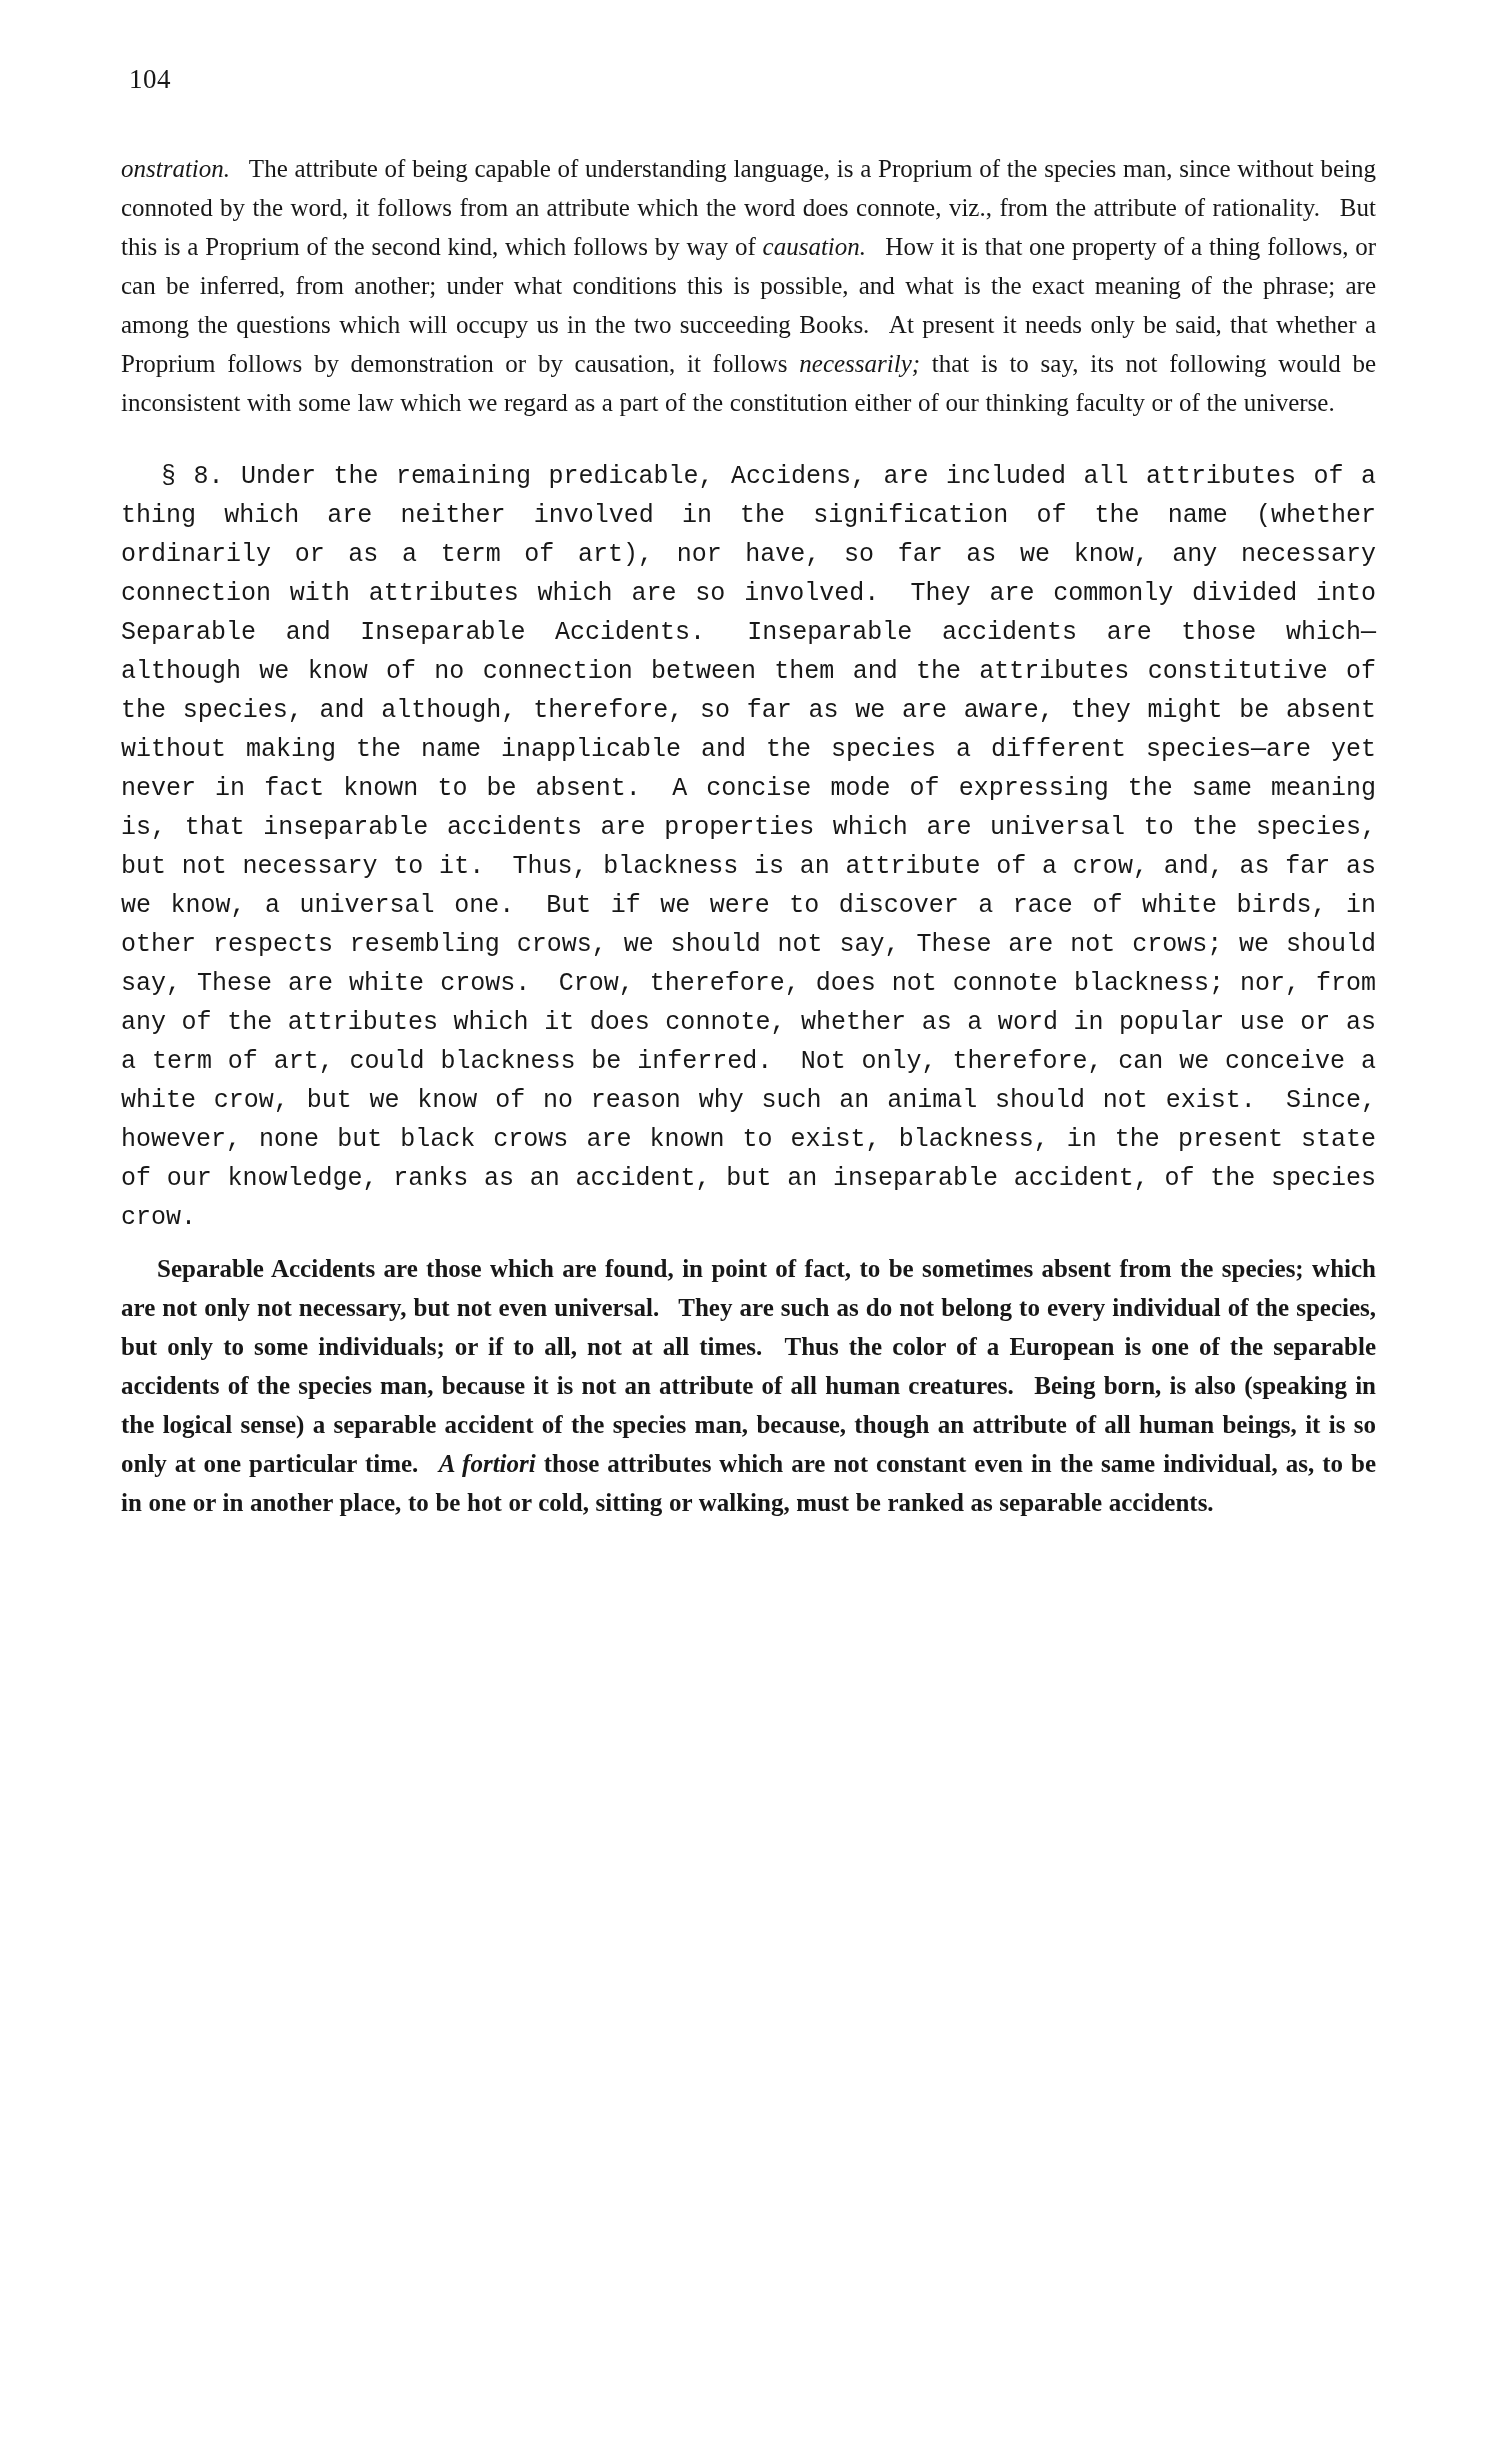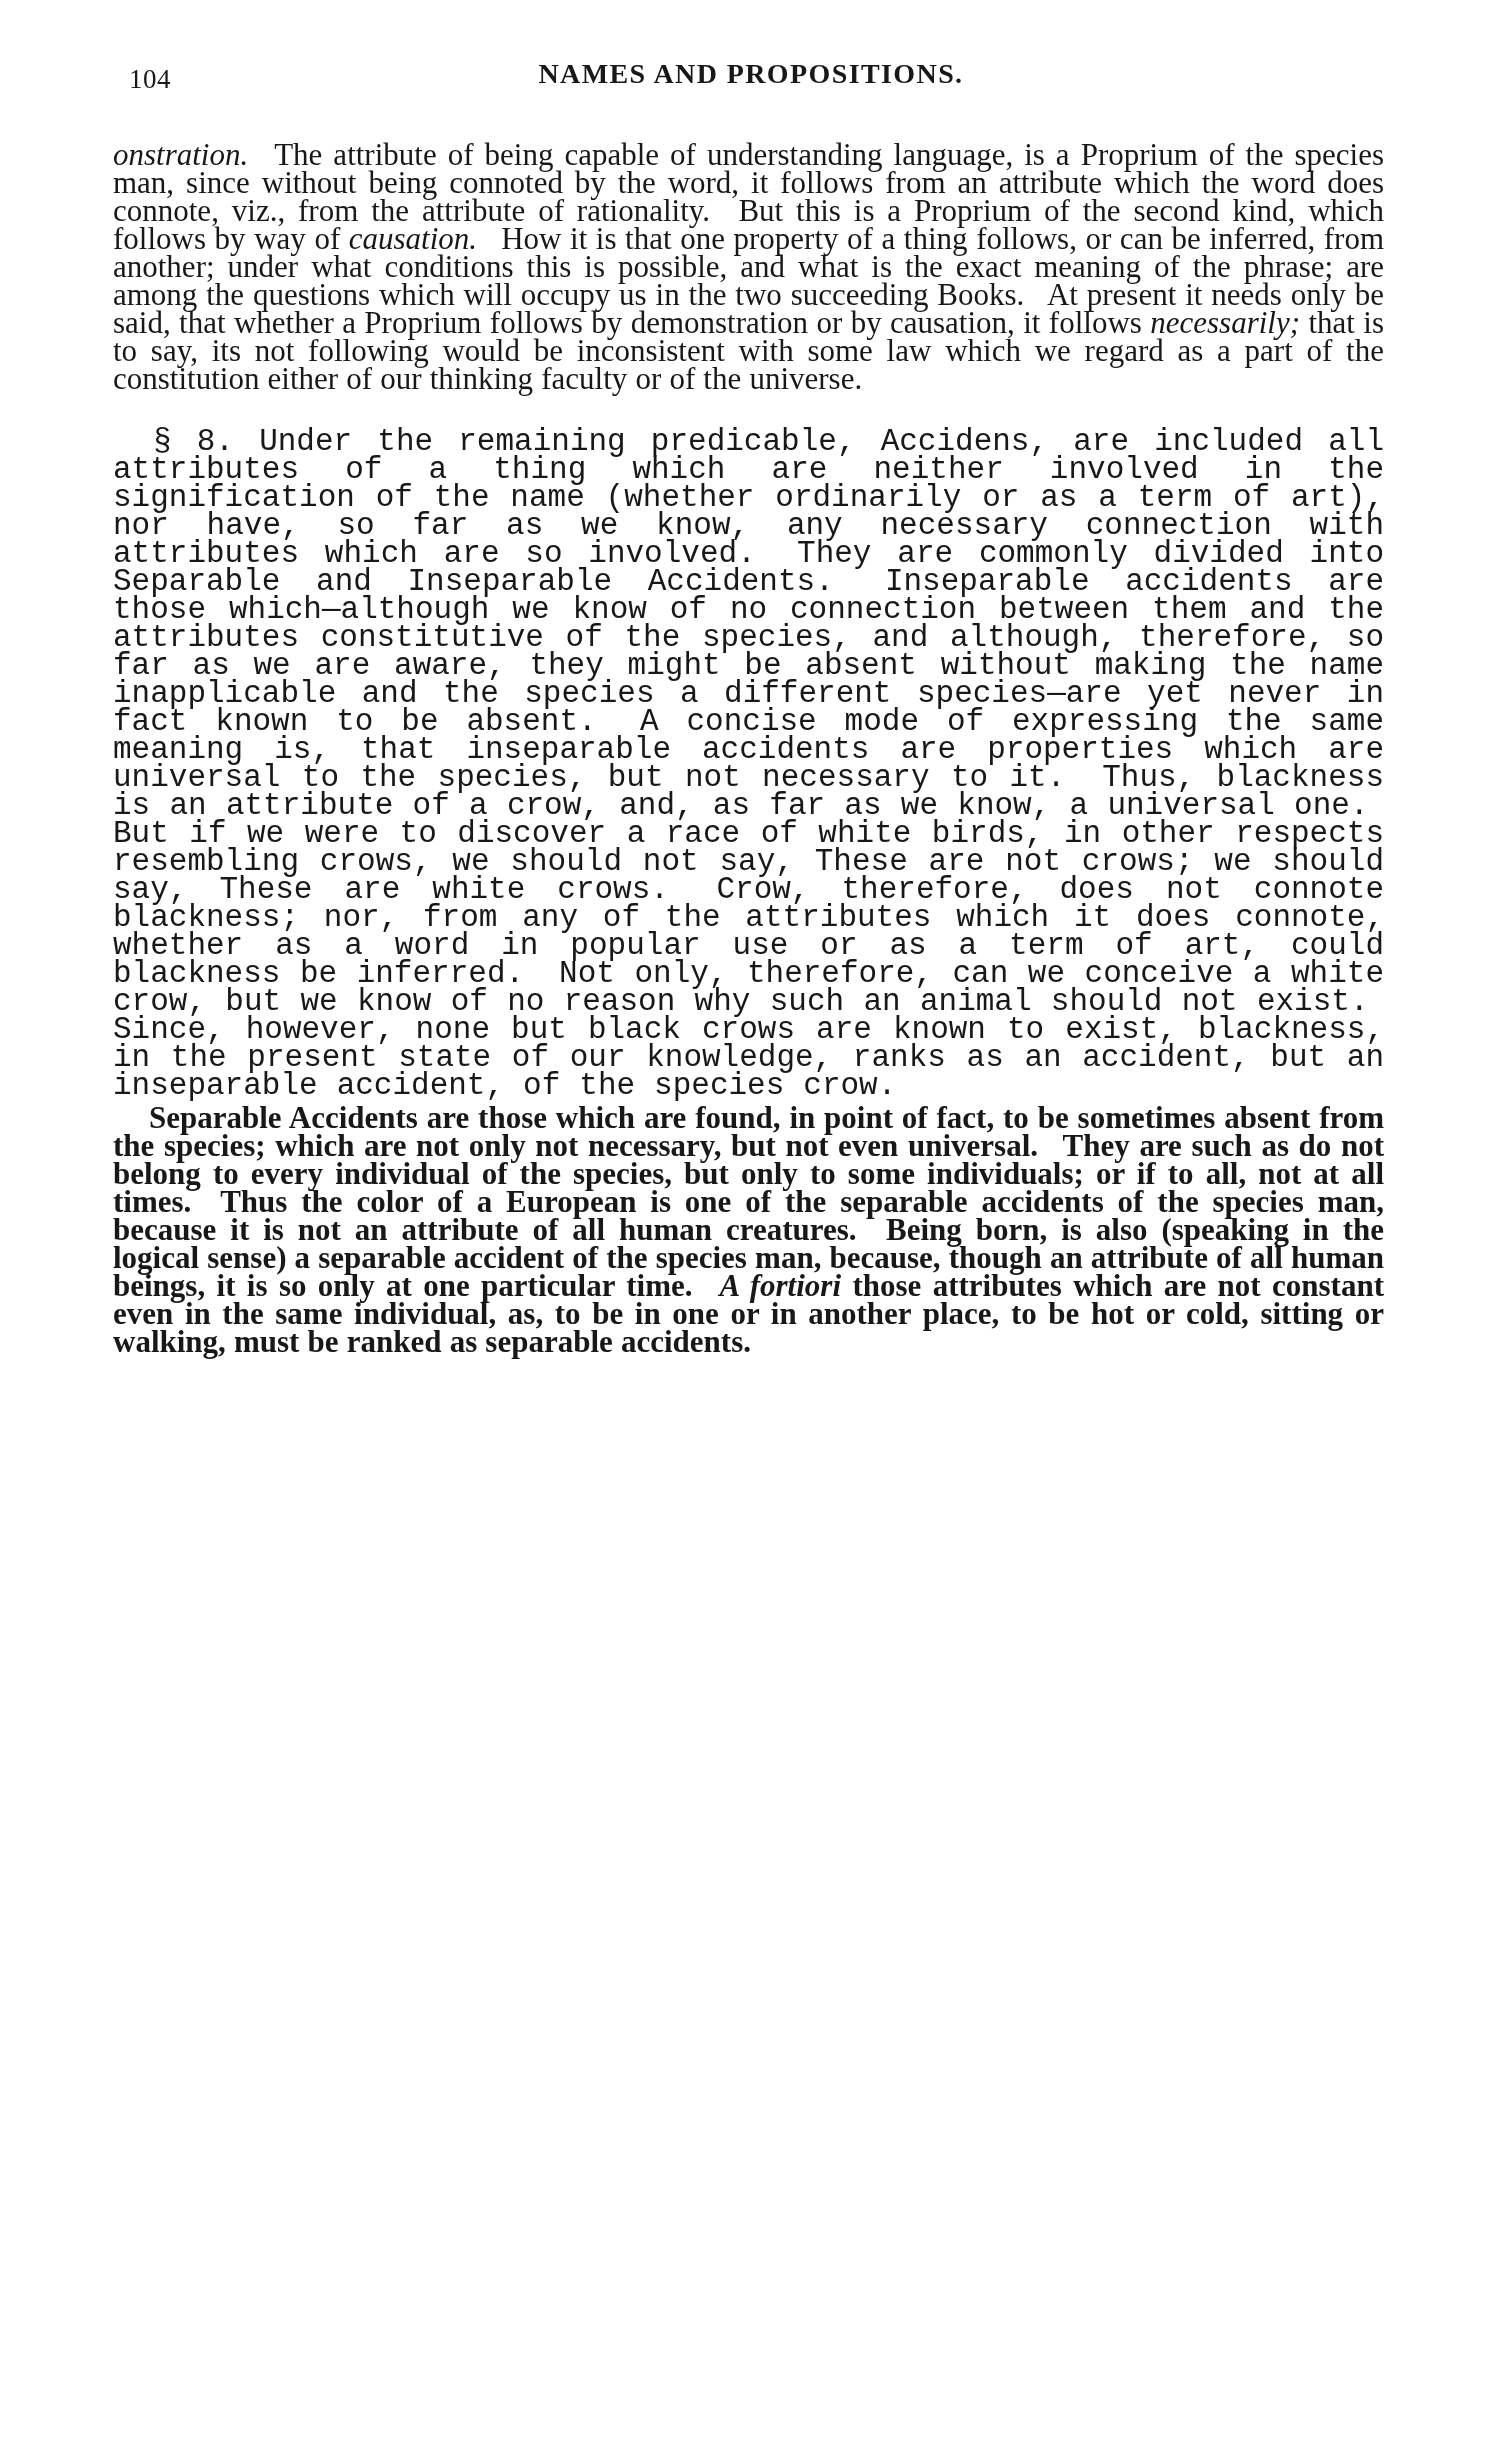--- a/index.html
+++ b/index.html
@@ -49,23 +49,23 @@
     letter-spacing: 1.4px;
     font-family: "Liberation Serif", serif;
   }
   .body-col {
     position: absolute;
     left: 109px;
     top: 137px;
     width: 1279px;
   }
   p {
-    margin: 4px;
-    font-size: 31px;
-    line-height: 28px;
+    margin: 12px;
+    font-size: 25px;
+    line-height: 39px;
     text-align: justify;
     text-justify: inter-word;
     font-family: "Liberation Serif", serif;
     word-spacing: 0.4px;
   }
   p.para-2 {
     margin-top: 35px;
     text-indent: 40px;
     font-family: Liberation Mono, monospace;
   }
@@ -75,21 +75,20 @@
   }
   i { font-style: italic; }
 </style>
 </head>
 <body>
 
 <div class="page">
 
   <div class="header">
     <div class="folio">104</div>
-    <div class="running-head">NAMES AND PROPOSITIONS.</div>
   </div>
 
   <div class="body-col">
     <p class="para-1"><i>onstration.</i>  The attribute of being capable of understanding language, is a Proprium of the species man, since without being connoted by the word, it follows from an attribute which the word does connote, viz., from the attribute of rationality.  But this is a Proprium of the second kind, which follows by way of <i>causation.</i>  How it is that one property of a thing follows, or can be inferred, from another; under what conditions this is possible, and what is the exact meaning of the phrase; are among the questions which will occupy us in the two succeeding Books.  At present it needs only be said, that whether a Proprium follows by demonstration or by causation, it follows <i>necessarily;</i> that is to say, its not following would be inconsistent with some law which we regard as a part of the constitution either of our thinking faculty or of the universe.</p>
     <p class="para-2">§ 8. Under the remaining predicable, Accidens, are included all attributes of a thing which are neither involved in the signification of the name (whether ordinarily or as a term of art), nor have, so far as we know, any necessary connection with attributes which are so involved.  They are commonly divided into Separable and Inseparable Accidents.  Inseparable accidents are those which—although we know of no connection between them and the attributes constitutive of the species, and although, therefore, so far as we are aware, they might be absent without making the name inapplicable and the species a different species—are yet never in fact known to be absent.  A concise mode of expressing the same meaning is, that inseparable accidents are properties which are universal to the species, but not necessary to it.  Thus, blackness is an attribute of a crow, and, as far as we know, a universal one.  But if we were to discover a race of white birds, in other respects resembling crows, we should not say, These are not crows; we should say, These are white crows.  Crow, therefore, does not connote blackness; nor, from any of the attributes which it does connote, whether as a word in popular use or as a term of art, could blackness be inferred.  Not only, therefore, can we conceive a white crow, but we know of no reason why such an animal should not exist.  Since, however, none but black crows are known to exist, blackness, in the present state of our knowledge, ranks as an accident, but an inseparable accident, of the species crow.</p>
     <p class="para-3">Separable Accidents are those which are found, in point of fact, to be sometimes absent from the species; which are not only not necessary, but not even universal.  They are such as do not belong to every individual of the species, but only to some individuals; or if to all, not at all times.  Thus the color of a European is one of the separable accidents of the species man, because it is not an attribute of all human creatures.  Being born, is also (speaking in the logical sense) a separable accident of the species man, because, though an attribute of all human beings, it is so only at one particular time.  <i>A fortiori</i> those attributes which are not constant even in the same individual, as, to be in one or in another place, to be hot or cold, sitting or walking, must be ranked as separable accidents.</p>
   </div>
 
 </div>
 

